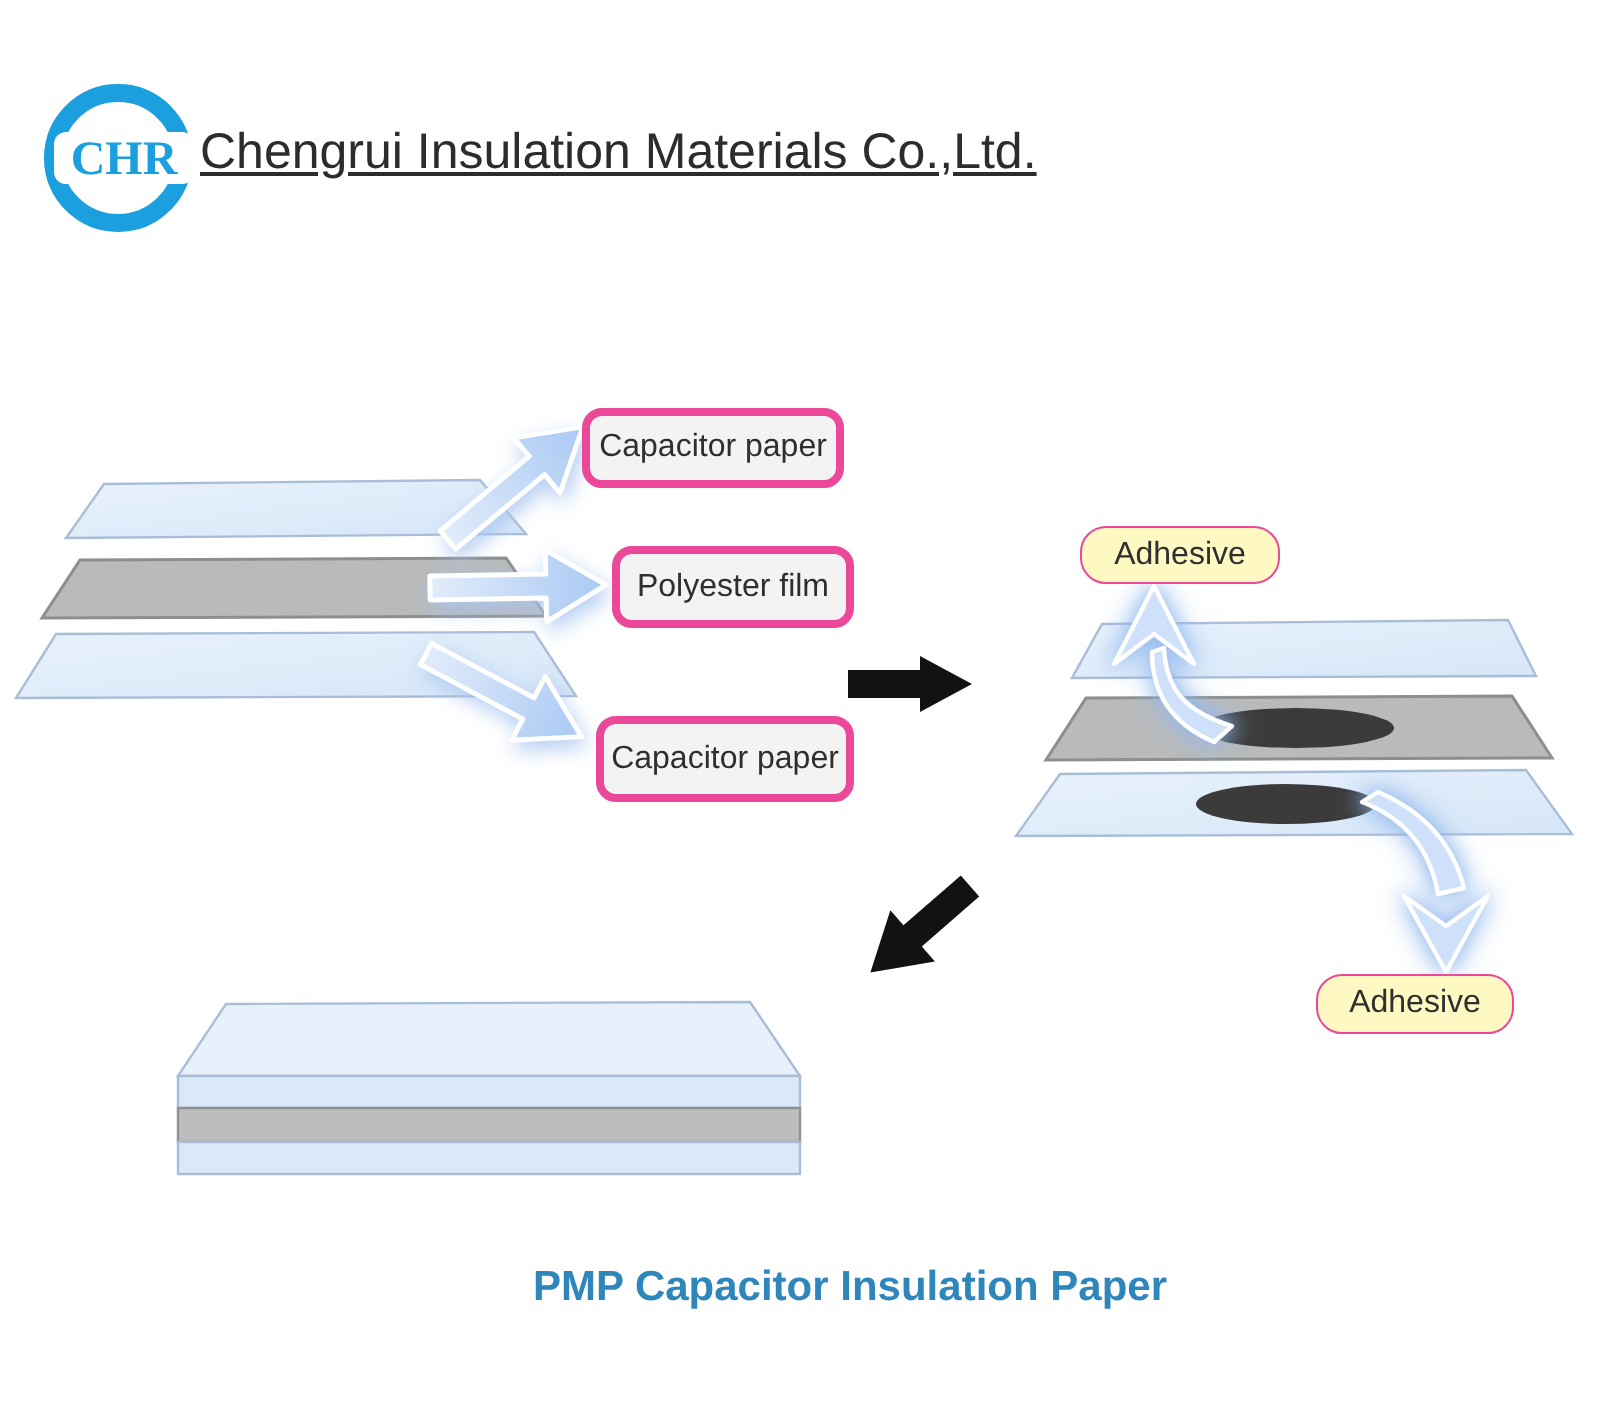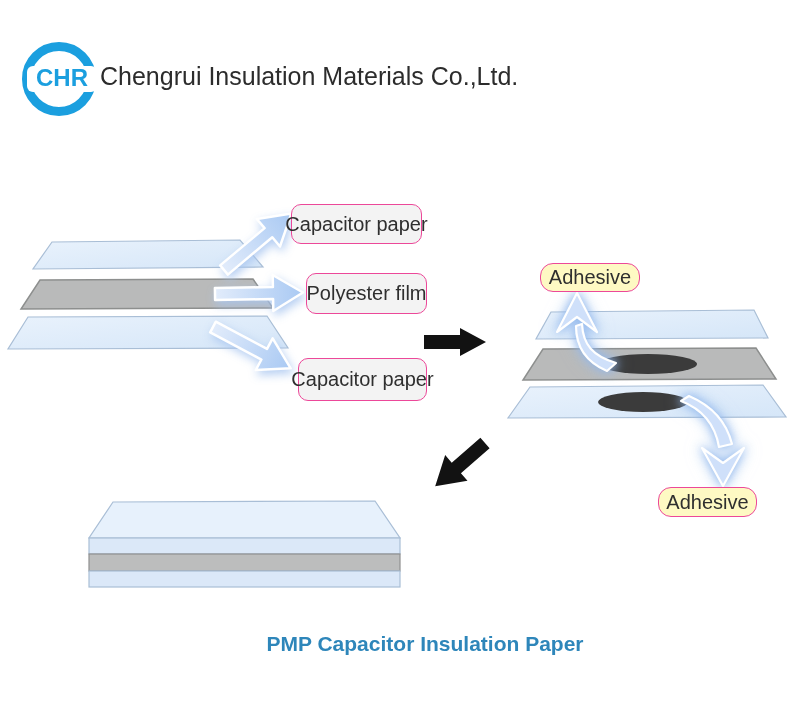--- a/index.html
+++ b/index.html
@@ -14,37 +14,37 @@
   .logo {
     position:absolute; left:22px; top:42px; width:74px; height:74px; z-index:3;
   }
   .logo-ring {
     position:absolute; left:0; top:0; width:56px; height:56px;
     border:9px solid #1b9fdf; border-radius:50%; background:#fff;
   }
   .logo-pill {
     position:absolute; left:5px; top:24px; width:70px; height:26px;
     background:#ffffff; border-radius:6px;
-    display:flex; align-items:flex-start; justify-content:center;
+    display:flex; align-items:flex-end; justify-content:center;font-family:Liberation Serif, serif;
   }
   .logo-pill span {
     color:#1b9fdf; font-weight:bold; font-size:24px; letter-spacing:0px;
     line-height:1;
   }
   .company-name {
     position:absolute; left:100px; top:62px; z-index:3;
-    font-size:25px; color:#2c2c2c; white-space:nowrap;
+    font-size:25px; color:#2c2c2c; white-space:nowrap;text-decoration:underline;
   }
 
   
   .callout {
     position:absolute; z-index:2; box-sizing:border-box;
-    border:1px solid #ec4899; border-radius:10px; background:#f3f3f3;
+    border:4px solid #ec4899; border-radius:10px; background:#f3f3f3;
     display:flex; align-items:center; justify-content:center;
-    font-size:20px; color:#2f2f2f; white-space:nowrap;
+    font-size:16px; color:#2f2f2f; white-space:nowrap;
   }
   .callout.small { border-radius:13px; background:#fef9c3; border-width:1.5px; }
 
   #label-layer-top    { left:291px; top:204px; width:131px; height:40px; }
   #label-layer-mid    { left:306px; top:273px; width:121px; height:41px;text-align:right; }
   #label-layer-bottom { left:298px; top:358px; width:129px; height:43px; }
   #label-adhesive-top    { left:540px; top:263px; width:100px; height:29px; }
   #label-adhesive-bottom { left:658px; top:487px; width:99px;  height:30px; }
 
   

